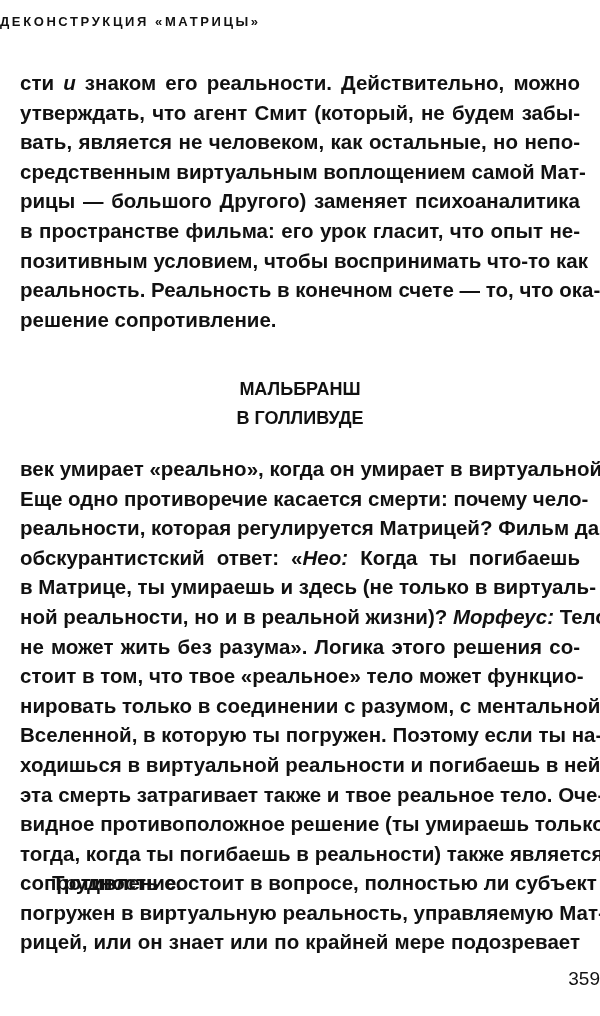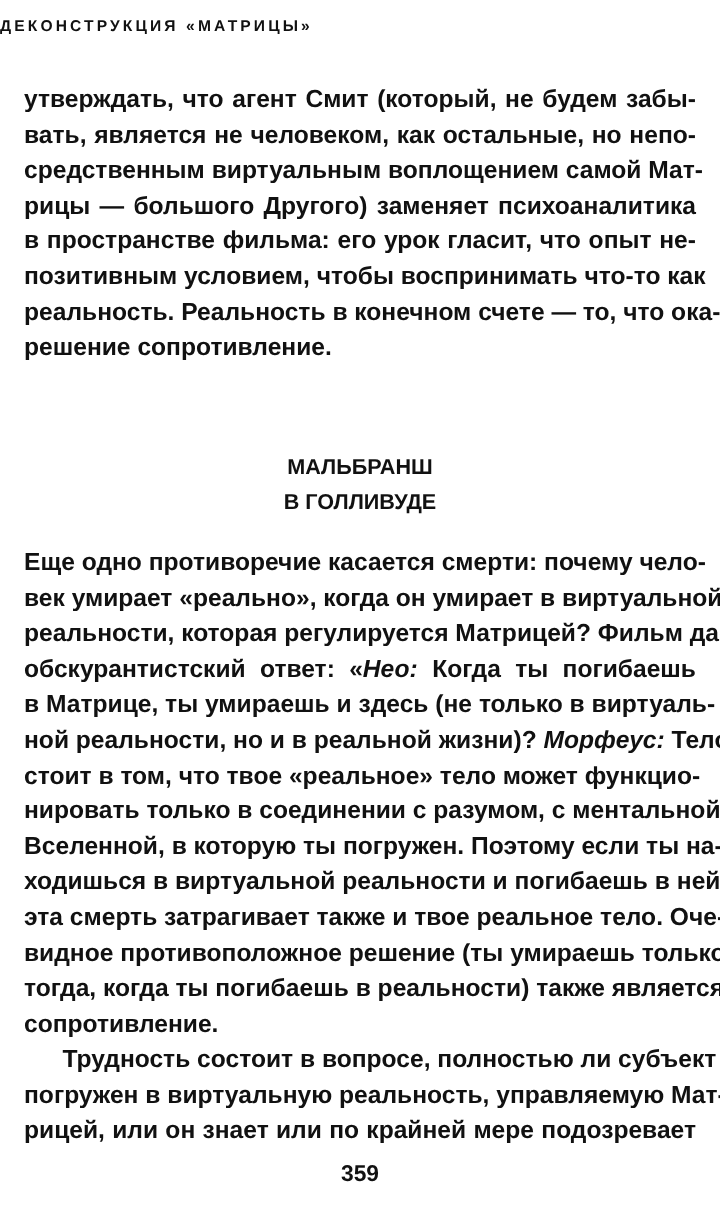--- a/index.html
+++ b/index.html
@@ -27,51 +27,53 @@
     .block1 { top: 68px; }
     .heading {
       position: absolute; top: 375px; left: 0; width: 600px;
       text-align: center; font-size: 18px; line-height: 29px; font-weight: bold;
     }
     .block2 { top: 454px; }
     .block3 { top: 868px; }
     em { font-style: italic; }
     .folio {
       position: absolute; top: 968px; left: 0; width: 600px;
-      text-align: center; font-weight: bold; font-size: 19px;
+      text-align: right; font-weight: normal; font-size: 19px;
     }
   </style>
 </head>
 <body>
 
 <div class="running-head">ДЕКОНСТРУКЦИЯ «МАТРИЦЫ»</div>
 
 <div class="page block1">
+    <span class="line">сти <em>и</em> знаком его реальности. Действительно, можно</span>
     <span class="line">утверждать, что агент Смит (который, не будем забы-</span>
     <span class="line">вать, является не человеком, как остальные, но непо-</span>
     <span class="line">средственным виртуальным воплощением самой Мат-</span>
     <span class="line">рицы — большого Другого) заменяет психоаналитика</span>
     <span class="line">в пространстве фильма: его урок гласит, что опыт не-</span>
     <span class="line">позитивным условием, чтобы воспринимать что-то как</span>
     <span class="line">реальность. Реальность в конечном счете — то, что ока-</span>
     <span class="line last">решение сопротивление.</span>
   </div>
 
 <div class="heading">
   <div>МАЛЬБРАНШ</div>
   <div>В ГОЛЛИВУДЕ</div>
 </div>
 
 <div class="page block2">
+    <span class="line">век умирает «реально», когда он умирает в виртуальной</span>
     <span class="line">Еще одно противоречие касается смерти: почему чело-</span>
-    <span class="line">век умирает «реально», когда он умирает в виртуальной</span>
     <span class="line">реальности, которая регулируется Матрицей? Фильм дает</span>
     <span class="line">обскурантистский ответ: «<em>Нео:</em> Когда ты погибаешь</span>
     <span class="line">в Матрице, ты умираешь и здесь (не только в виртуаль-</span>
     <span class="line">ной реальности, но и в реальной жизни)? <em>Морфеус:</em> Тело</span>
+    <span class="line">не может жить без разума». Логика этого решения со-</span>
     <span class="line">стоит в том, что твое «реальное» тело может функцио-</span>
     <span class="line">нировать только в соединении с разумом, с ментальной</span>
     <span class="line">Вселенной, в которую ты погружен. Поэтому если ты на-</span>
     <span class="line">ходишься в виртуальной реальности и погибаешь в ней,</span>
     <span class="line">эта смерть затрагивает также и твое реальное тело. Оче-</span>
     <span class="line">видное противоположное решение (ты умираешь только</span>
     <span class="line">тогда, когда ты погибаешь в реальности) также является</span>
     <span class="line last">сопротивление.</span>
   </div>
 

